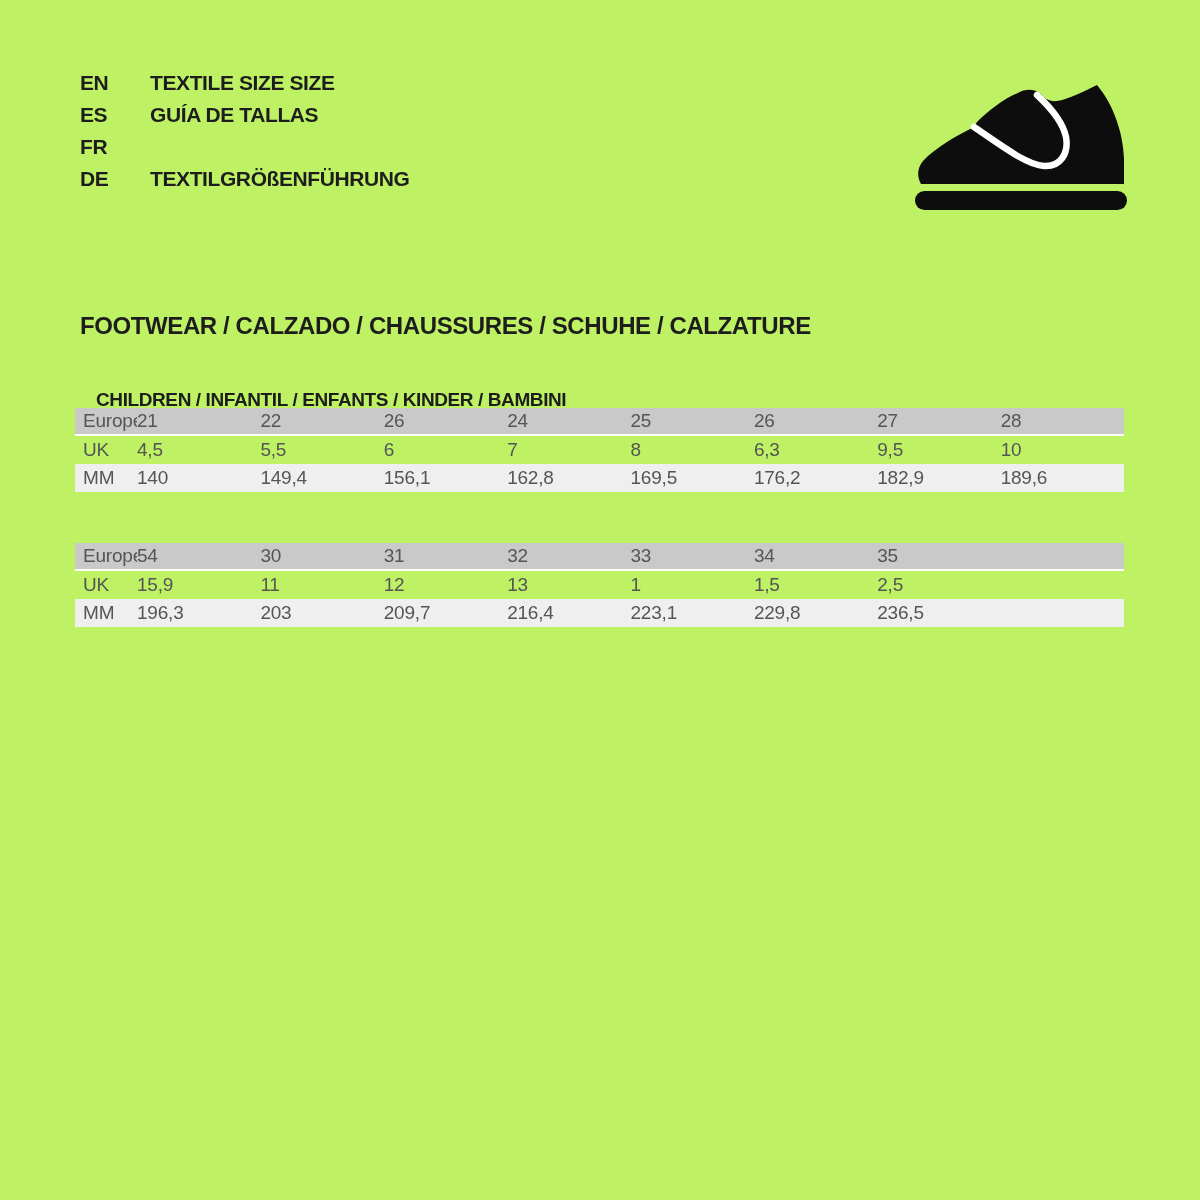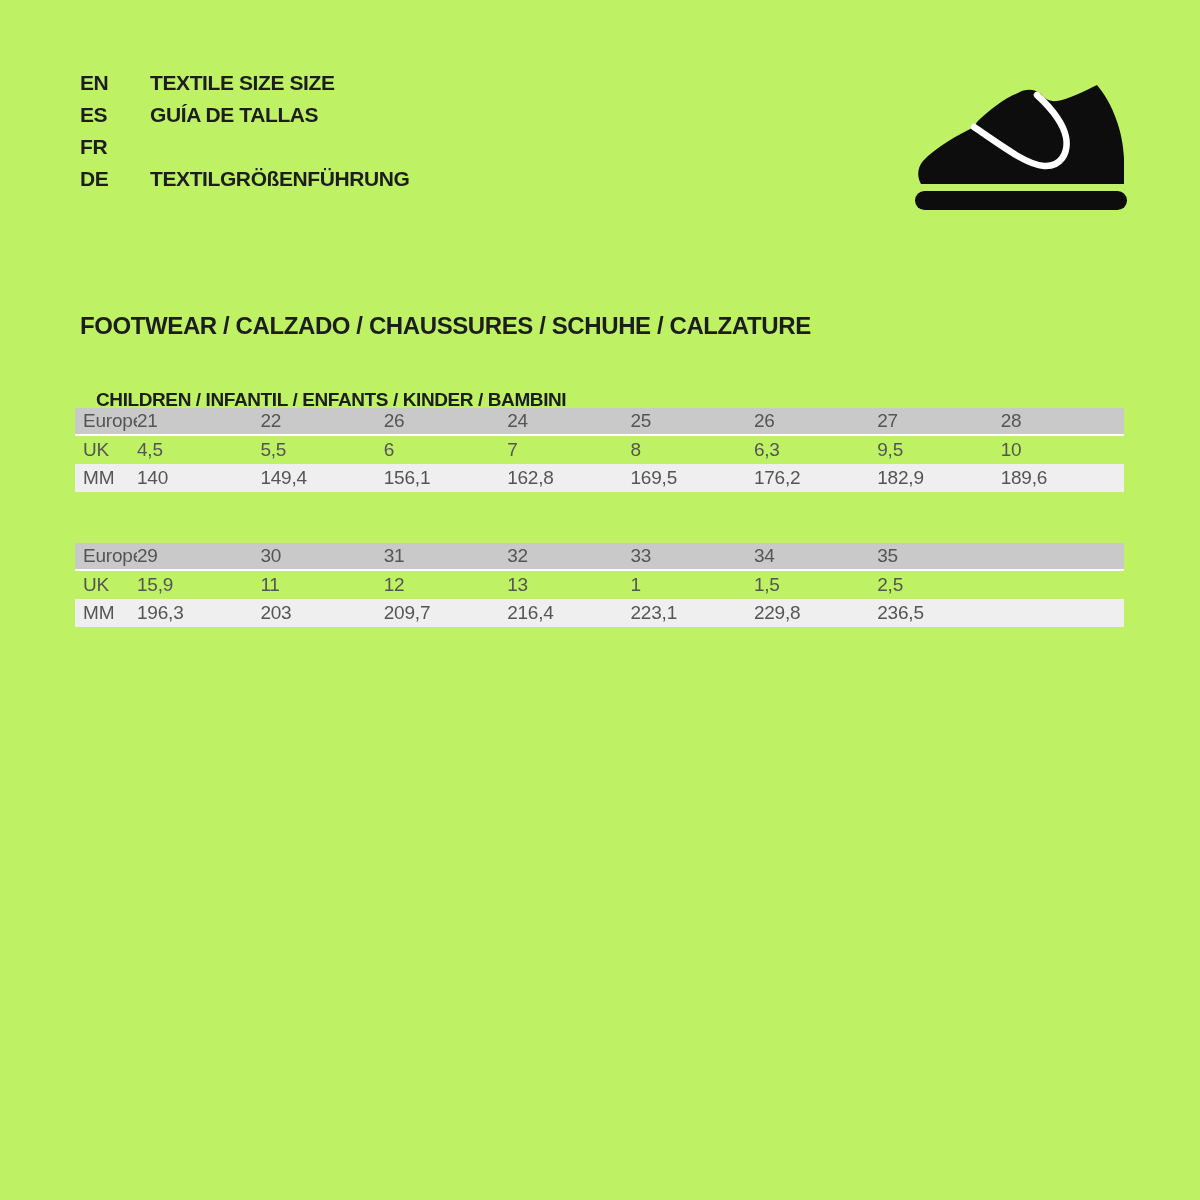--- a/index.html
+++ b/index.html
@@ -144,21 +144,21 @@
   </table>
 
   <table class="size-table size-table-2">
     <colgroup>
         <col style="width:62px">
         <col span="8">
       </colgroup>
     <tbody>
         <tr class="row-head">
           <td class="label-cell">Europe</td>
-          <td>29</td>
+          <td>54</td>
           <td>30</td>
           <td>31</td>
           <td>32</td>
           <td>33</td>
           <td>34</td>
           <td>35</td>
           <td></td>
         </tr>
         <tr class="row-white">
           <td class="label-cell">UK</td>

